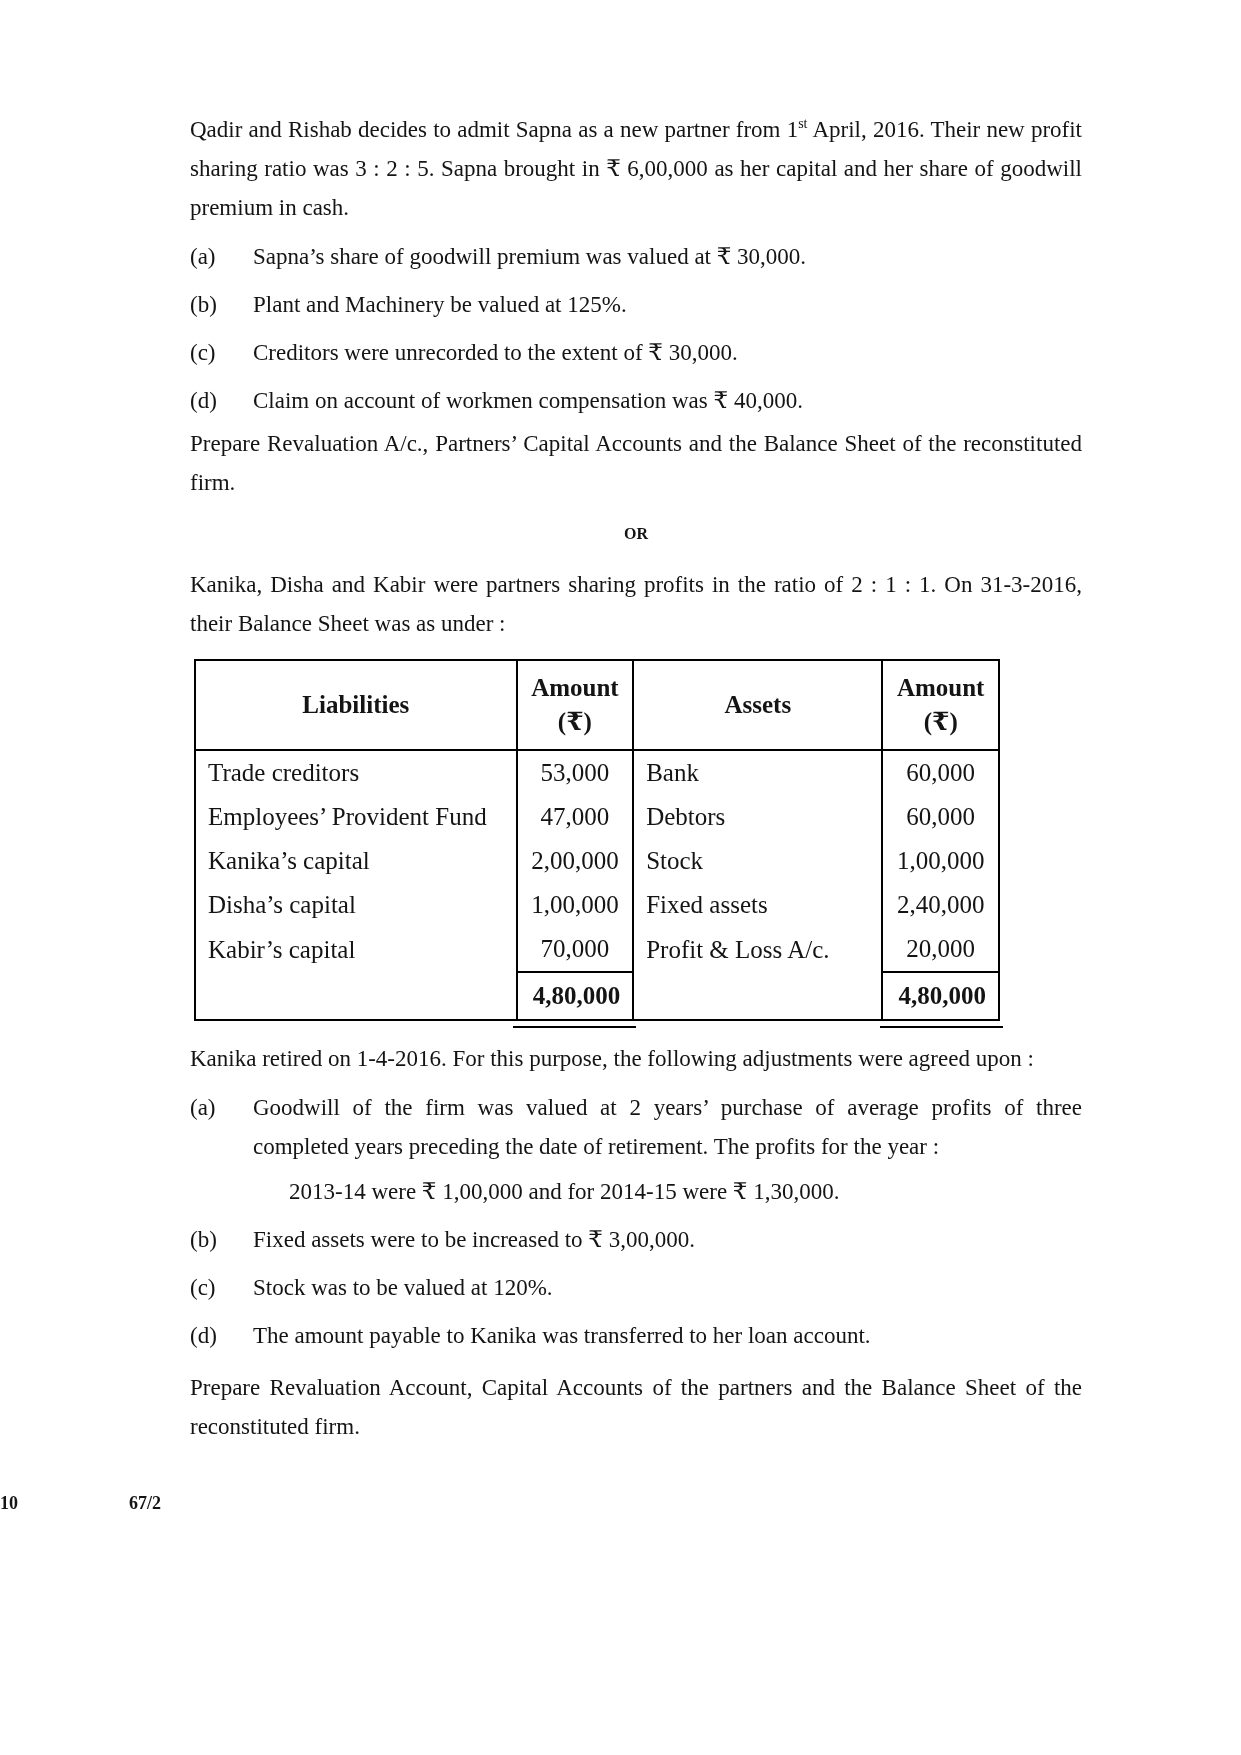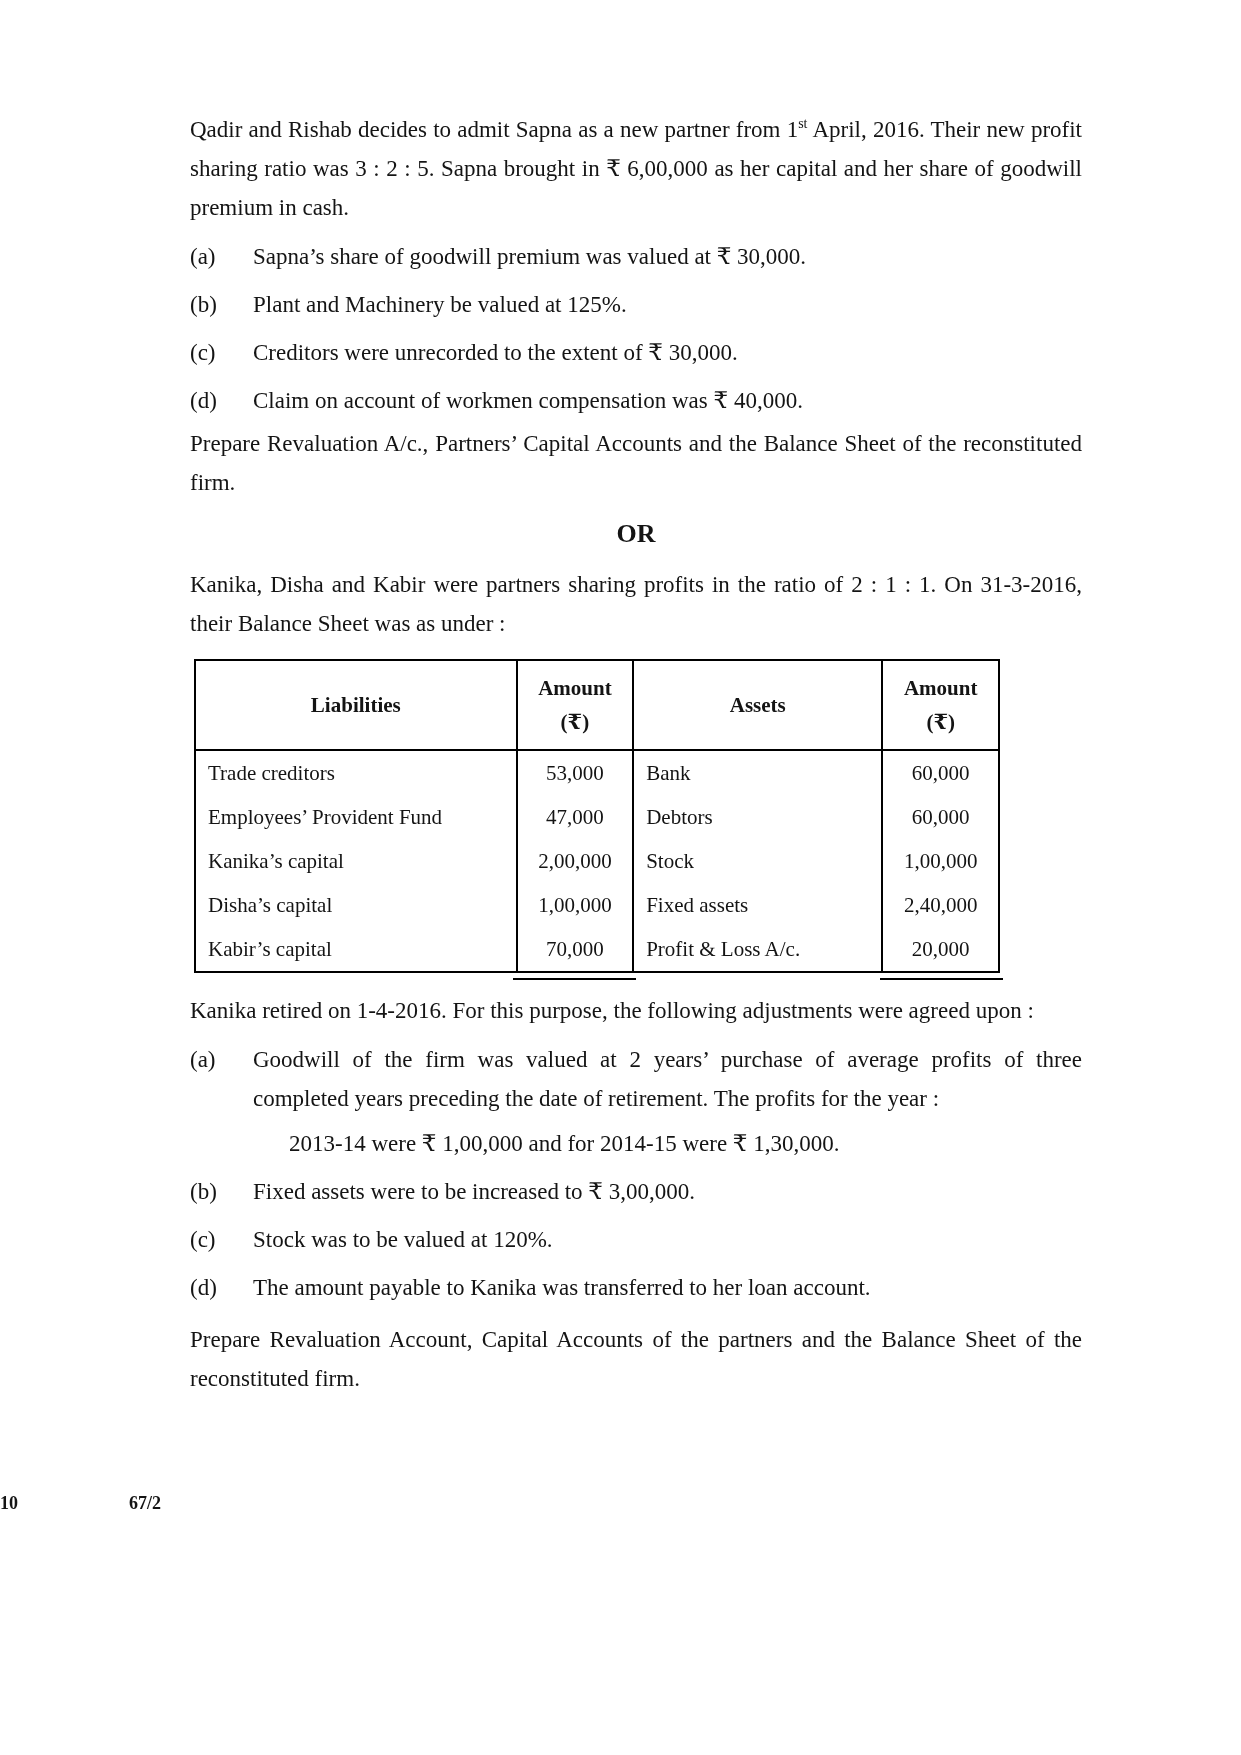--- a/index.html
+++ b/index.html
@@ -33,36 +33,36 @@
     font-size:23px;
     line-height:39px;
   }
   .marker { flex:0 0 63px; }
   .item-body { flex:1; }
   .item-body .cont-line { margin-top:6px;margin-left:36px; }
 
   .or-line {
     text-align:center;
     font-weight:bold;
-    font-size:26px;
+    font-size:16px;
     line-height:39px;
     margin:12px 0 12px 0;
   }
 
   
   .table-wrap {
     position:relative;
     width:806px;
     margin:16px 0 18px 4px;
   }
   table.bsheet {
     width:806px;
     border-collapse:collapse;
     table-layout:fixed;
-    font-size:21px;
+    font-size:25px;
   }
   table.bsheet, table.bsheet th, table.bsheet td { border:0; }
   table.bsheet { border:2px solid #000; }
   .col-liab  { width:40%; }
   .col-amt1  { width:14.5%; }
   .col-asset { width:31%; }
   .col-amt2  { width:14.5%; }
   .v-div { border-left:2px solid #000 !important; }
   thead th {
     font-weight:bold;
@@ -184,20 +184,26 @@
             <td class="amt-cell v-div">1,00,000</td>
             <td class="name-cell v-div">Fixed assets</td>
             <td class="amt-cell v-div">2,40,000</td>
           </tr>
           <tr>
             <td class="name-cell">Kabir’s capital</td>
             <td class="amt-cell v-div">70,000</td>
             <td class="name-cell v-div">Profit &amp; Loss A/c.</td>
             <td class="amt-cell v-div">20,000</td>
           </tr>
+          <tr class="total-row">
+            <td></td>
+            <td class="total-amt v-div">4,80,000</td>
+            <td class="v-div"></td>
+            <td class="total-amt v-div">4,80,000</td>
+          </tr>
         </tbody>
       </table>
       <div class="dbl-line left"></div>
       <div class="dbl-line right"></div>
     </div>
 
     <p class="para justify">Kanika retired on 1-4-2016. For this purpose, the following adjustments were agreed upon :</p>
 
     <div class="qlist">
       <div class="list-item">

